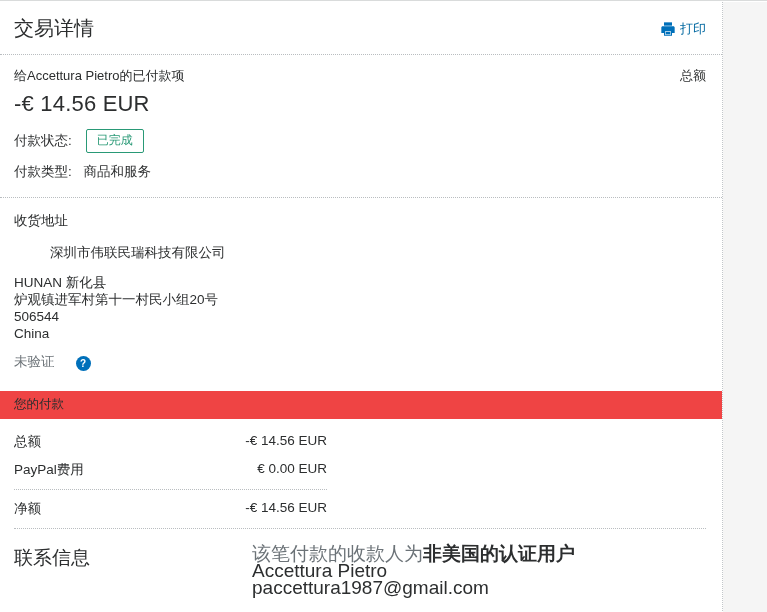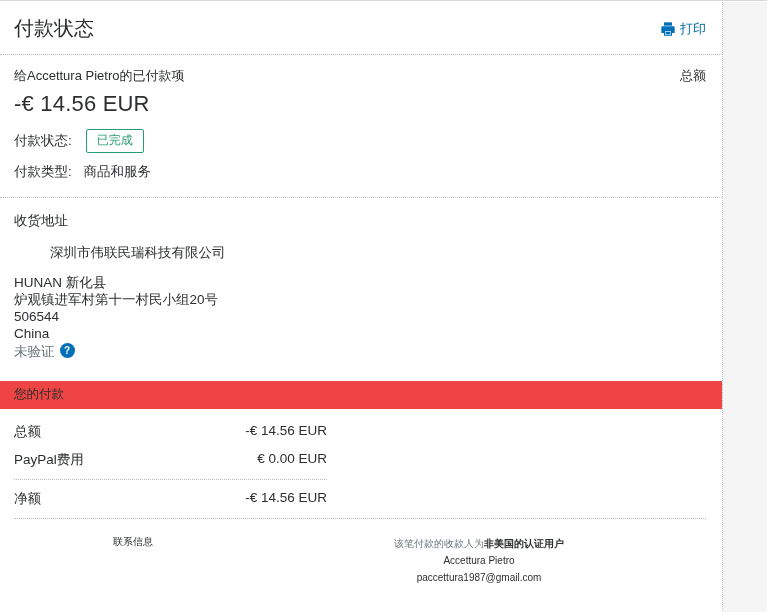--- a/index.html
+++ b/index.html
@@ -46,54 +46,54 @@
     margin-left:14px; border:1px solid #299976; color:#299976;
     font-size:12px; padding:2px 10px 3px; border-radius:2px;
   }
   .type-row { margin-top:10px; font-size:13.5px; }
   .type-row .lbl { margin-right:8px; }
   
   .shipping { padding:14px 16px 14px 14px; font-size:13.5px; }
   .sec-title { margin-bottom:14px; }
   .company { margin-bottom:12px;margin-left:36px; }
   .addr-line { line-height:17px; }
-  .unverified-row { display:flex; align-items:flex-start; gap:5px; margin-top:1px; }
+  .unverified-row { display:flex; align-items:flex-end; gap:21px; margin-top:11px; }
   .unverified { color:#6c7378; }
   .q-icon {
     width:15px; height:15px; border-radius:50%; background:#0070ba;
     color:#fff; font-size:10px; font-weight:bold;
     display:inline-flex; align-items:center; justify-content:center;
     cursor:pointer;
   }
   
   .band {
     background:#ef4444; padding:5px 14px 6px; font-size:12.5px;
     margin-top:6px;
   }
   
   .amounts { padding:14px 16px 0 14px; font-size:13.5px; }
   .amt-row { display:flex; width:313px; justify-content:space-between; margin-bottom:10px; }
   .amt-val { text-align:right; }
   .part-divider { width:313px; border-bottom:1px dotted #b9bdc0; margin:2px 0 10px; }
   .full-divider { border-bottom:1px dotted #b9bdc0; margin-top:8px; }
   
-  .tc-row { display:flex; padding:16px 16px 0 14px; font-size:10px;text-align:center; }
+  .tc-row { display:flex; padding:16px 16px 0 14px; font-size:19px; }
   .tc-label { width:238px; flex:none; }
   .tc-value { flex:1; line-height:17px; }
   .gray { color:#6c7378; }
   .bold-dark { font-weight:bold; color:#2c2e2f; }
   .mt14 { margin-top:14px; }
 </style>
 </head>
 <body>
 
 <div class="card">
 
   <div class="hdr">
-    <div class="hdr-title">付款状态</div>
+    <div class="hdr-title">交易详情</div>
     <button class="print-btn">
       <span>
         <svg width="16" height="16" viewBox="0 0 24 24" fill="#0070ba">
           <path d="M6 2h12v5H6z"></path>
           <path d="M4 8h16c1.1 0 2 .9 2 2v8h-4v4H6v-4H2v-8c0-1.1.9-2 2-2z"></path>
           <rect x="8" y="15" width="8" height="6" fill="#fff"></rect>
           <rect x="8.8" y="16" width="6.4" height="4.2" fill="#0070ba"></rect>
         </svg>
       </span>
       <span>打印</span>

